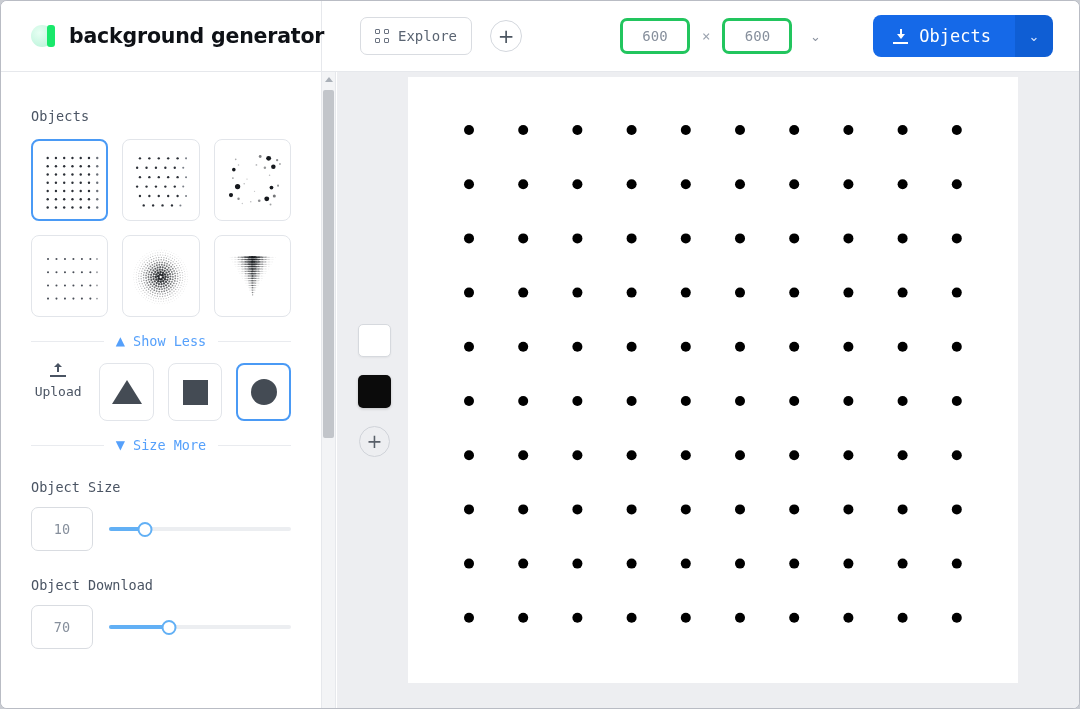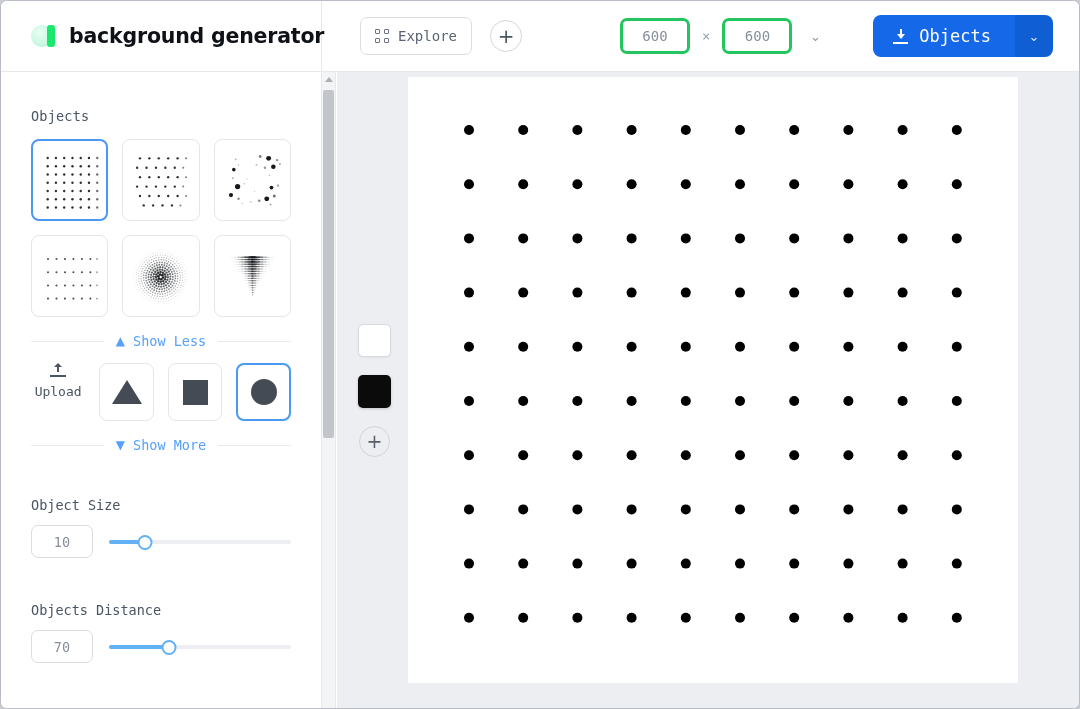--- a/index.html
+++ b/index.html
@@ -194,25 +194,25 @@
   .obj-tile.selected { border: 2px solid #4a9af5; }
   .shape-tri {
     width: 0; height: 0;
     border-left: 15px solid transparent; border-right: 15px solid transparent;
     border-bottom: 24px solid #444b54;
   }
   .shape-sq { width: 25px; height: 25px; background: #444b54; }
   .shape-ci { width: 26px; height: 26px; border-radius: 50%; background: #444b54; }
 
   .ctrl-label {
-    font-size: 13.5px; color: #4a5463; margin: 44px 0 12px 0;
+    font-size: 13.5px; color: #4a5463; margin: 26px 0 12px 0;
   }
   .ctrl-row { display: flex; align-items: center; gap: 16px; }
   .num-box {
-    width: 62px; height: 33px;
+    width: 62px; height: 44px;
     border: 1px solid #d9dce1; border-radius: 7px;
     background: #fff; color: #868f9c;
     display: flex; align-items: center; justify-content: center;
     font-size: 13.5px;
   }
   .slider { position: relative; flex: 1; height: 18px; }
   .slider .track {
     position: absolute; left: 0; right: 0; top: 7px;
     height: 4px; border-radius: 2px; background: #eceef1;
   }
@@ -1230,36 +1230,36 @@
       </div>
       <div class="obj-tile selected">
         <span class="shape-ci"></span>
       </div>
     </div>
 
     <div class="expander">
       <span class="exp-line"></span>
       <span class="exp-btn">
         <span class="exp-chev">▼</span>
-        <span>Show More</span>
+        <span>Size More</span>
       </span>
       <span class="exp-line"></span>
     </div>
 
     <div class="ctrl-label">Object Size</div>
     <div class="ctrl-row">
       <div class="num-box">10</div>
       <div class="slider" id="slider-size">
         <span class="track"></span>
         <span class="fill" style="width: 20%;"></span>
         <span class="thumb-knob" style="left: 20%;"></span>
       </div>
     </div>
 
-    <div class="ctrl-label">Objects Distance</div>
+    <div class="ctrl-label">Object Download</div>
     <div class="ctrl-row">
       <div class="num-box">70</div>
       <div class="slider" id="slider-dist">
         <span class="track"></span>
         <span class="fill" style="width: 33%;"></span>
         <span class="thumb-knob" style="left: 33%;"></span>
       </div>
     </div>
 
   </div>

